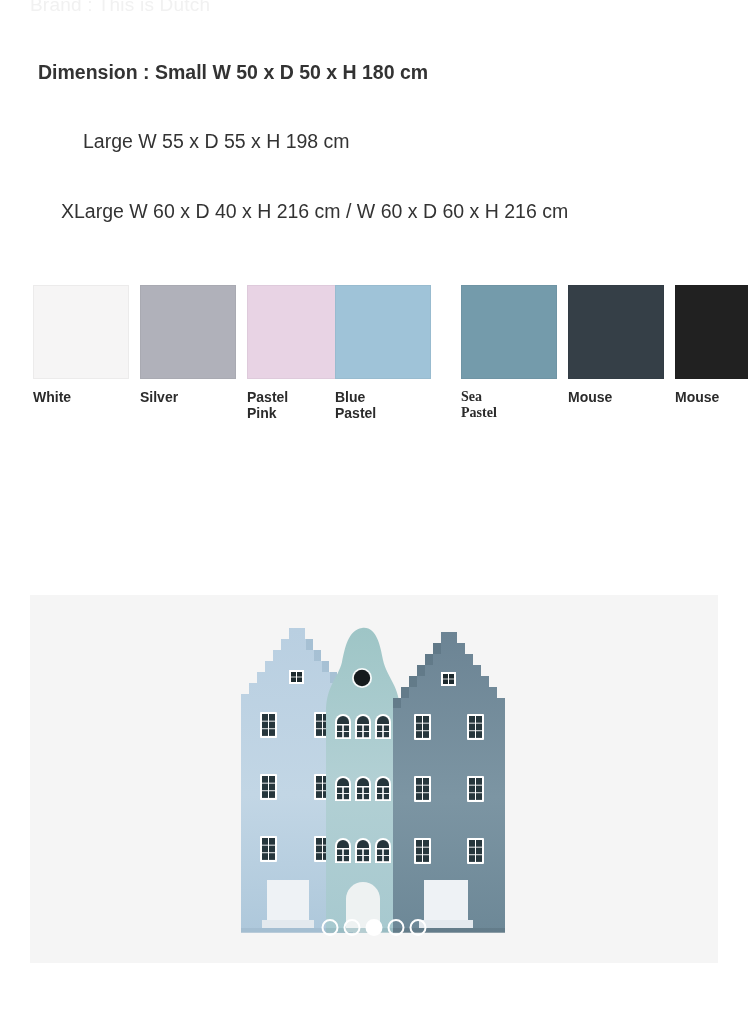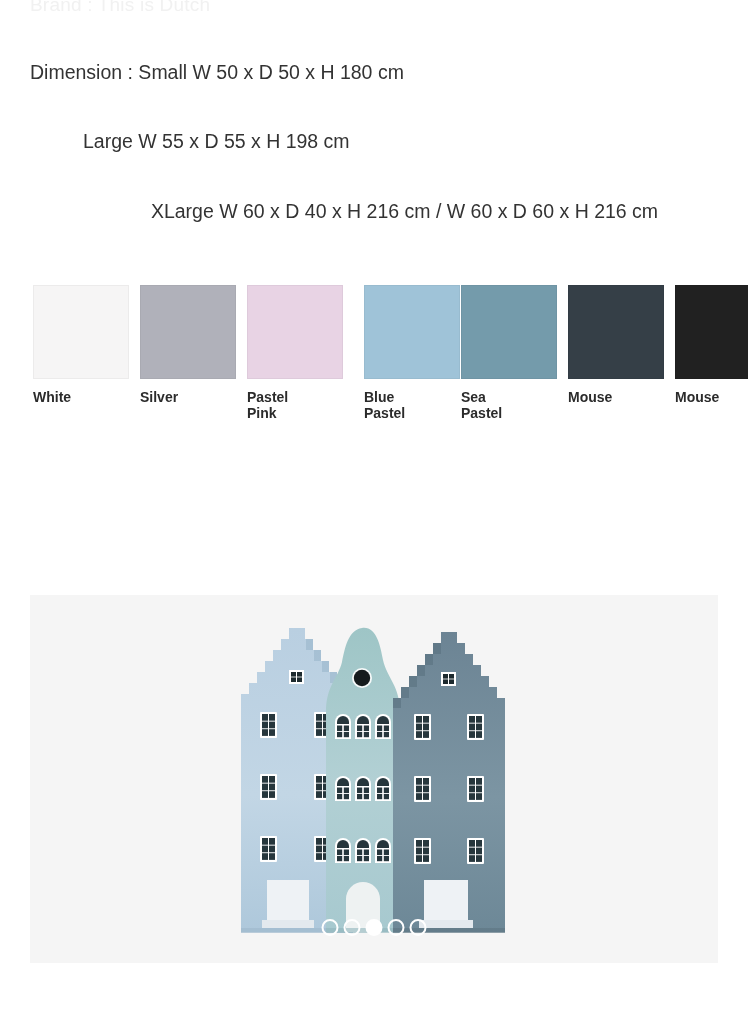--- a/index.html
+++ b/index.html
@@ -23,23 +23,23 @@
   }
 
   
   .dim-block { position: absolute; left: 0; top: 62px; width: 748px; }
   .dim-row {
     font-size: 19.5px;
     color: #333333;
     white-space: nowrap;
     line-height: 1.1;
   }
-  .dim-row.r0 { margin-left: 30px; }
+  .dim-row.r0 { margin-left: 38px; font-weight: bold; }
   .dim-row.r1 { margin-left: 83px; margin-top: 48px; }
-  .dim-row.r2 { margin-left: 61px; margin-top: 48px; text-align: center; }
+  .dim-row.r2 { margin-left: 61px; margin-top: 48px; }
 
   
   .swatch-strip {
     position: absolute;
     left: 33px; top: 285px;
     width: 720px; height: 140px;
   }
   .swatch { position: absolute; top: 0; width: 96px; }
   .swatch-chip {
     width: 96px; height: 94px;
@@ -108,26 +108,26 @@
       </div>
       <div class="swatch" style="left: 107px;">
         <div class="swatch-chip" style="background: rgb(176, 177, 186);"></div>
         <div class="swatch-label">Silver</div>
       </div>
       <div class="swatch" style="left: 214px;">
         <div class="swatch-chip" style="background: rgb(232, 211, 228);"></div>
         <div class="swatch-label">Pastel
 Pink</div>
       </div>
-      <div class="swatch" style="left: 331px;">
+      <div class="swatch" style="left: 302px;">
         <div class="swatch-chip" style="background: rgb(159, 195, 216);"></div>
         <div class="swatch-label">Blue
 Pastel</div>
       </div>
-      <div class="swatch" style="left: 428px;">
+      <div class="swatch" style="left: 428px; font-family: Liberation Serif, serif;">
         <div class="swatch-chip" style="background: rgb(116, 155, 171);"></div>
         <div class="swatch-label">Sea
 Pastel</div>
       </div>
       <div class="swatch" style="left: 535px;">
         <div class="swatch-chip" style="background: rgb(53, 63, 71);"></div>
         <div class="swatch-label">Mouse</div>
       </div>
       <div class="swatch" style="left: 642px;">
         <div class="swatch-chip" style="background: rgb(33, 33, 33);"></div>

